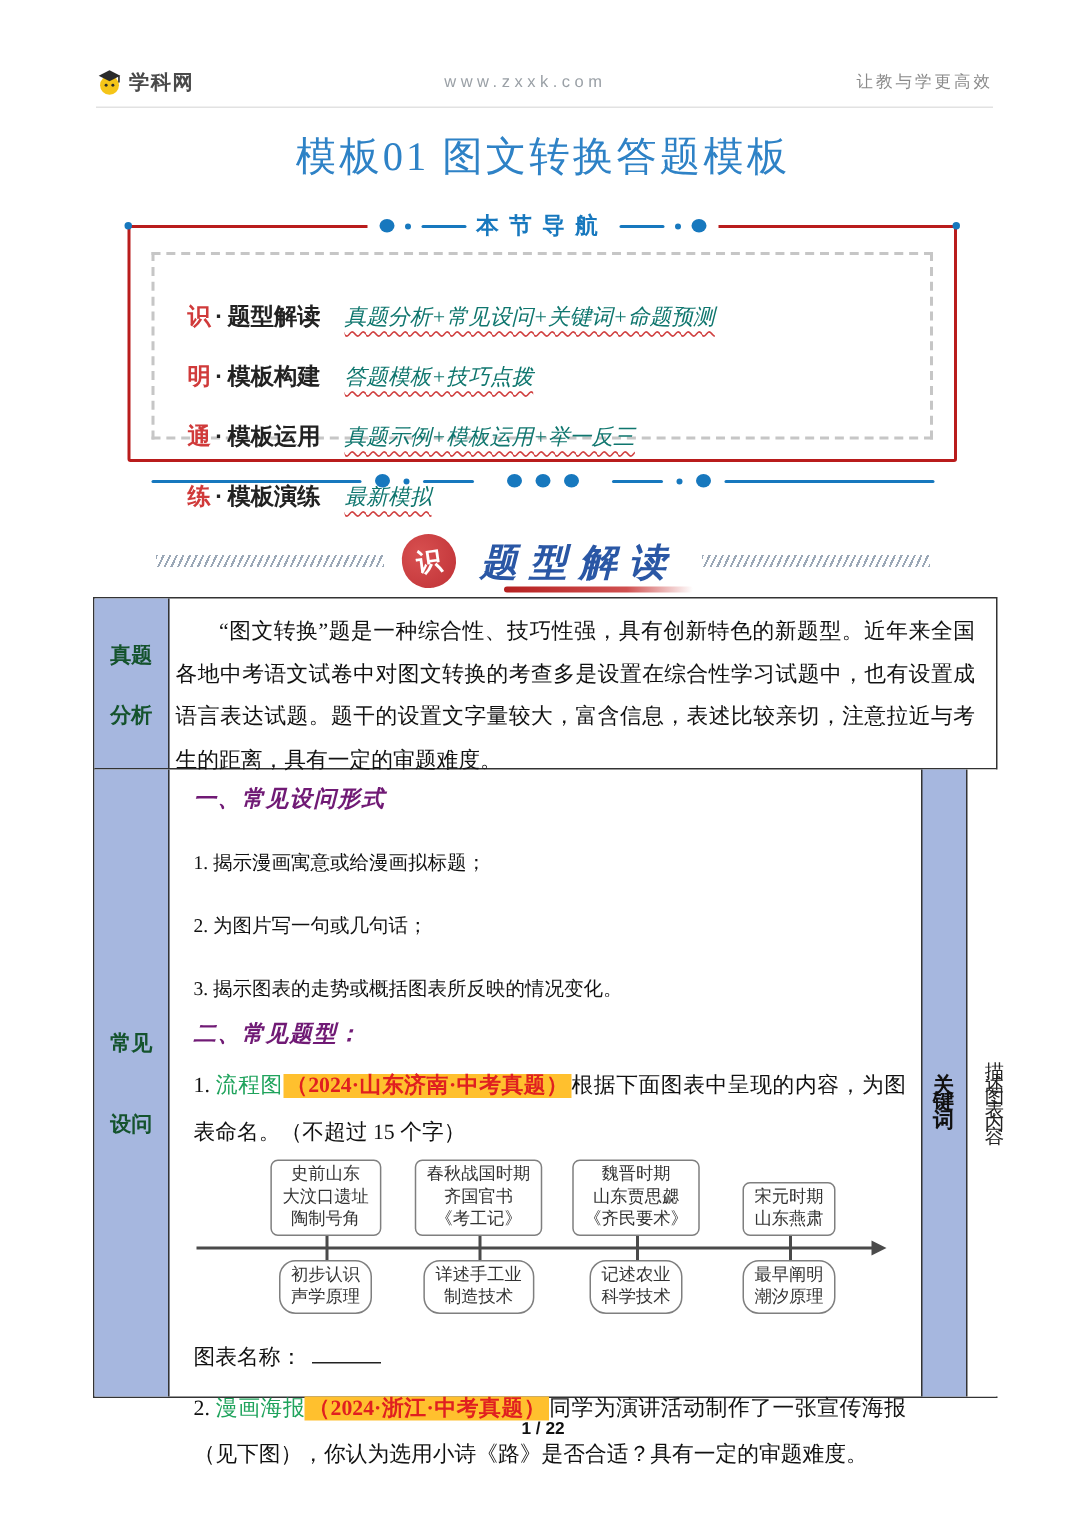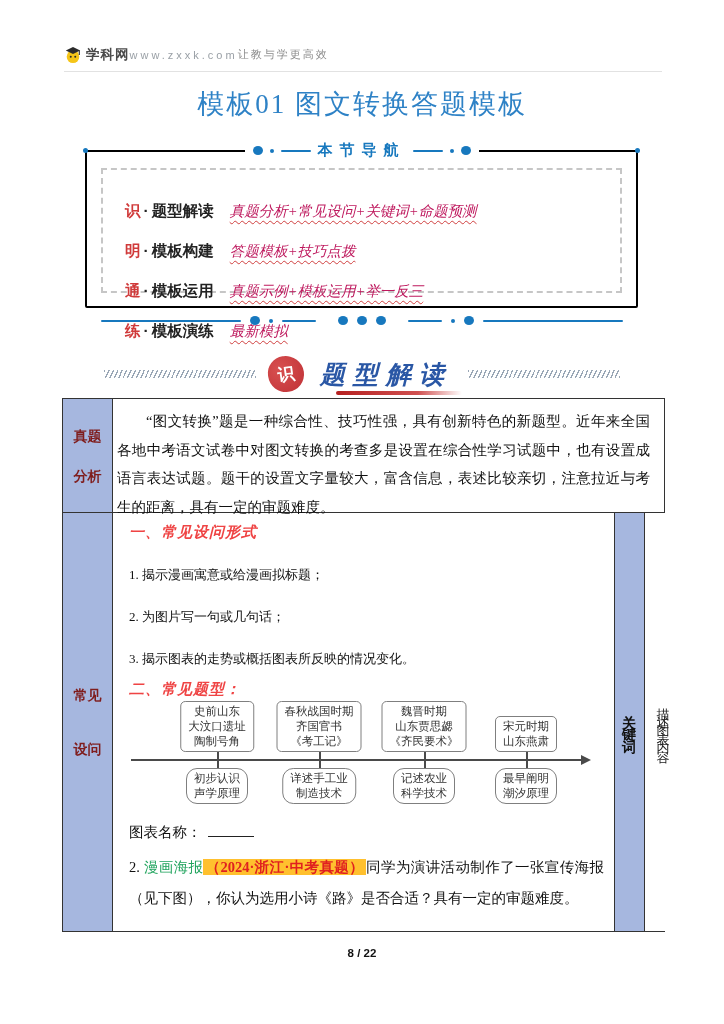--- a/index.html
+++ b/index.html
@@ -1,51 +1,51 @@
 <!DOCTYPE html>
 <html><head>
 <meta charset="utf-8">
 <style>
   * { margin:0; padding:0; box-sizing:border-box; }
   html,body { width:724px; height:1024px; background:#ffffff; font-family:"Liberation Sans", sans-serif; color:#222; }
   .page { position:relative; width:724px; height:1024px; background:#fff; overflow:hidden; }
 
   
   .hdr { position:absolute; top:44px; left:64px; right:62px; height:28px;
-         display:flex; align-items:center; justify-content:flex-start;
+         display:flex; align-items:center; justify-content:space-between;
          border-bottom:1px solid #e2e2e2; padding-bottom:6px; }
   .logo { display:flex; align-items:center; gap:4px; }
   .logo-text { font-size:13.5px; font-weight:bold; color:#4a4a4a; letter-spacing:1px; }
   .hdr-url { font-size:11px; color:#9aa0a6; letter-spacing:3px; }
   .hdr-slogan { font-size:11px; color:#8a8a8a; letter-spacing:2px; }
 
   
   .main-title { position:absolute; top:86px; left:0; width:100%; text-align:center;
                 font-family:"Liberation Serif", serif; font-size:27px; color:#2e82c6; letter-spacing:2px; }
 
   
   .navbox { position:absolute; left:85px; top:150px; width:553px; height:158px;
-            border:2px solid #000000; border-radius:2px; background:#fff; }
+            border:2px solid #b91c1c; border-radius:2px; background:#fff; }
   .navbox .corner { position:absolute; width:5px; height:5px; background:#1778be; border-radius:50%; top:-4px; }
   .navbox .corner.tl { left:-4px; } .navbox .corner.tr { right:-4px; }
   .nav-top-label { position:absolute; top:-11px; left:50%; transform:translateX(-50%);
                    background:#fff; padding:0 8px; display:flex; align-items:center; gap:7px; white-space:nowrap; }
   .nav-title { color:#1778be; font-weight:bold; font-size:15px; letter-spacing:7px; }
   .bdot { width:10px; height:9px; border-radius:50%; background:#1778be; }
   .sdot { width:4px; height:4px; border-radius:50%; background:#1778be; }
   .hline { height:2px; background:#1778be; border-radius:2px; }
   .w30 { width:30px; } .w140 { width:140px; } .w34 { width:34px; }
   .nav-dashed { position:absolute; left:14px; right:14px; top:16px; bottom:13px;
                 border:2px dashed #c6c6c6; padding:12px 22px; display:flex; flex-direction:column; justify-content:space-between; }
   .nav-row { display:flex; align-items:baseline; }
   .nav-key { color:#d03a3a; font-weight:bold; font-size:15.5px; }
   .nav-sep { font-weight:bold; font-size:15.5px; color:#222; margin:0 3px; }
   .nav-label { font-weight:bold; font-size:15.5px; color:#222; }
   .nav-desc { margin-left:16px; font-family:"Liberation Serif", serif; font-style:italic;
-              font-size:14.5px; color:#be185d;
+              font-size:14.5px; color:#0f766e;
               text-decoration-line:underline; text-decoration-style:wavy; text-decoration-color:#d04040;
               text-decoration-thickness:1px; text-underline-offset:4px;margin-top:20px; }
 
   
   .deco-row { position:absolute; top:316px; left:0; width:100%; display:flex; justify-content:center; align-items:center; gap:9px; }
   .deco-row .gap12 { width:4px; }
 
   
   .sec-hdr { position:absolute; top:352px; left:0; width:100%; height:44px;
              display:flex; justify-content:center; align-items:center; gap:12px; }
@@ -60,35 +60,35 @@
   .sec-title::after { content:""; position:absolute; left:14%; right:-4%; bottom:-4px; height:3.5px; border-radius:2px;
                       background:linear-gradient(90deg, #b52020, #d05050 65%, rgba(208,80,80,0)); }
 
   
   .tbl { position:absolute; left:62px; top:398px; width:603px; border:1.3px solid #333; background:#fff; }
   .trow { display:flex; }
   .trow.r1 { border-bottom:1.3px solid #333; height:114px; }
   .trow.r2 { height:418px; }
   .tlabel { width:50px; background:#a6b7df; border-right:1.3px solid #333; flex:0 0 50px;
             display:flex; align-items:center; justify-content:center; text-align:center;
-            font-weight:bold; font-size:14px; color:#7f1d1d; white-space:pre-line; }
+            font-weight:bold; font-size:14px; color:#14532d; white-space:pre-line; }
   .tlabel.r1l { line-height:40px; }
   .tlabel.r2l { line-height:54px; }
   .tcell-text { flex:1; padding:8px 14px 6px 4px; font-family:"Liberation Serif", serif;
                 font-size:14.5px; line-height:28.5px; text-align:justify; text-indent:2em; color:#111; }
   .tmain { flex:1; padding:4px 10px 4px 16px; font-family:"Liberation Serif", serif; font-size:14.5px; color:#111; position:relative; }
   .kwcol { flex:0 0 30px; width:30px; background:#a6b7df; border-left:1.3px solid #333;
            display:flex; align-items:center; justify-content:center; }
   .desccol { flex:0 0 36px; width:36px; background:#fff; border-left:1.3px solid #333;
              display:flex; align-items:center; justify-content:center; }
   .vert { writing-mode:vertical-rl; text-orientation:upright; }
   .kwtext { font-weight:bold; font-size:14px; letter-spacing:0.9em; color:#111; }
   .desctext { font-size:13px; letter-spacing:0.65em; color:#222; }
 
-  .red-head { color:#ef4444; font-weight:bold; font-style:italic; font-size:15px; letter-spacing:1px; }
+  .red-head { color:#701a75; font-weight:bold; font-style:italic; font-size:15px; letter-spacing:1px; }
   .mt6{margin-top:6px;} .mt12{margin-top:12px;} .mt8{margin-top:8px;}
   .qline { font-size:13px; margin-top:24px; }
   .item-para { margin-top:10px; line-height:31px; text-align:justify; }
   .tag-green { color:#1fa35c; }
   .src-hl { background:#ffc02e; color:#e02020; font-weight:bold; padding:0 2px; }
   .blank { display:inline-block; width:46px; height:13px; border-bottom:1.5px solid #222; margin-left:6px; }
 
   
   .fc { position:relative; height:112px; margin-top:4px; width:475px; font-family:"Liberation Sans", sans-serif; }
   .fc-arrow { position:absolute; left:2px; top:56px; width:452px; height:1.6px; background:#4a4a4a; }
@@ -206,20 +206,23 @@
       <div class="tlabel r2l pre">常见
 设问</div>
 
       <div class="tmain">
         <div class="red-head mt6">一、常见设问形式</div>
         <div class="qline">1. 揭示漫画寓意或给漫画拟标题；</div>
         <div class="qline">2. 为图片写一句或几句话；</div>
         <div class="qline">3. 揭示图表的走势或概括图表所反映的情况变化。</div>
         <div class="red-head mt12">二、常见题型：</div>
 
+        <div class="item-para">
+          <span>1. </span><span class="tag-green">流程图</span><span class="src-hl">（2024·山东济南·中考真题）</span><span>根据下面图表中呈现的内容，为图表命名。（不超过 15 个字）</span>
+        </div>
 
         <div class="fc">
           <div class="fc-arrow"></div>
           <div class="fc-head"></div>
 
           <div class="fc-conn t c1"></div>
           <div class="fc-conn t c2"></div>
           <div class="fc-conn t c3"></div>
           <div class="fc-conn t c4"></div>
           <div class="fc-conn b c1"></div>
@@ -259,15 +262,15 @@
 
       <div class="kwcol">
         <span class="vert kwtext">关键词</span>
       </div>
       <div class="desccol">
         <span class="vert desctext">描述图表内容</span>
       </div>
     </div>
   </div>
 
-  <div class="footer">8 / 22</div>
+  <div class="footer">1 / 22</div>
 
 </div>
 
 </body></html>

